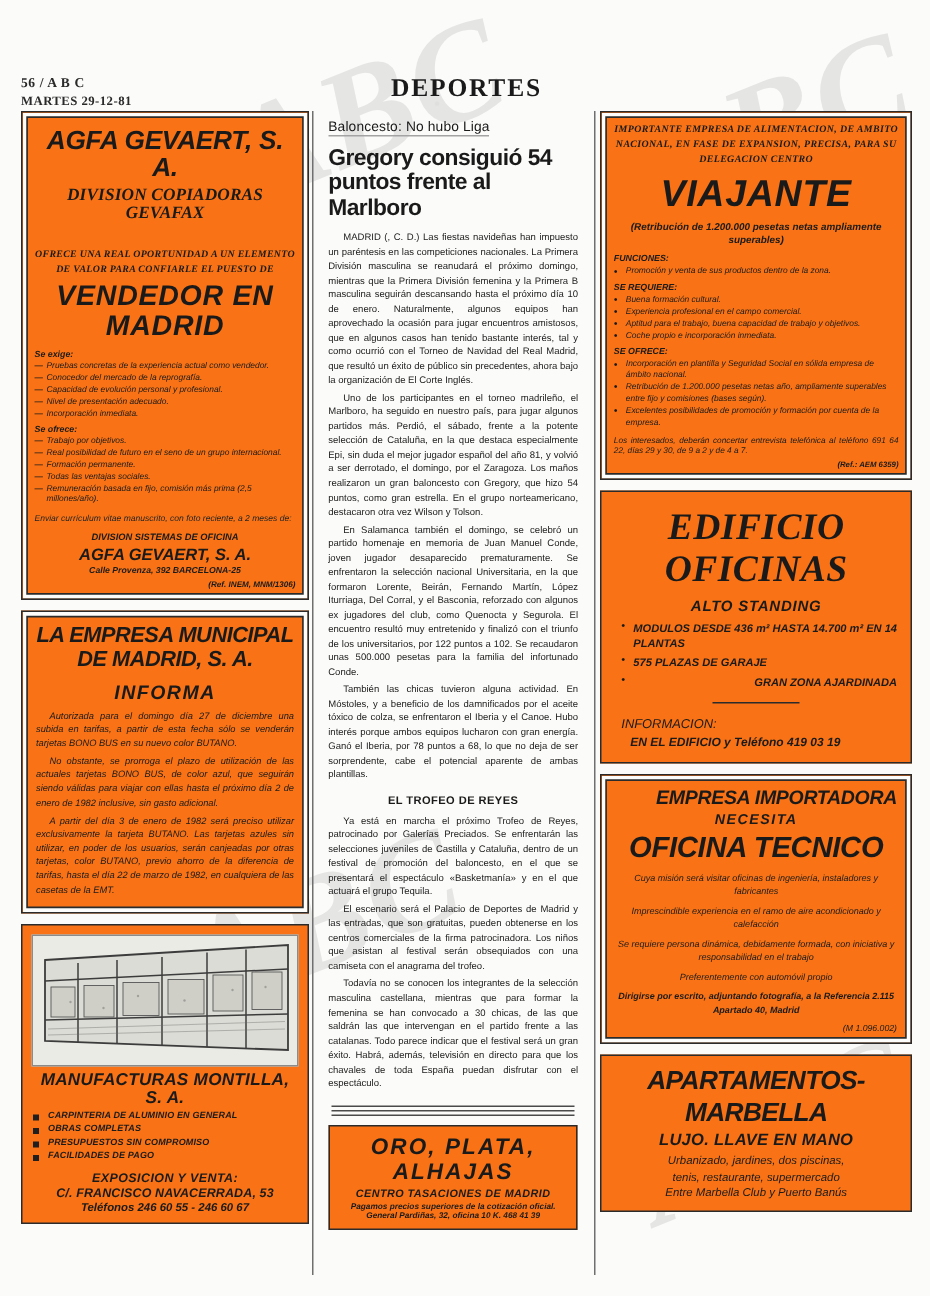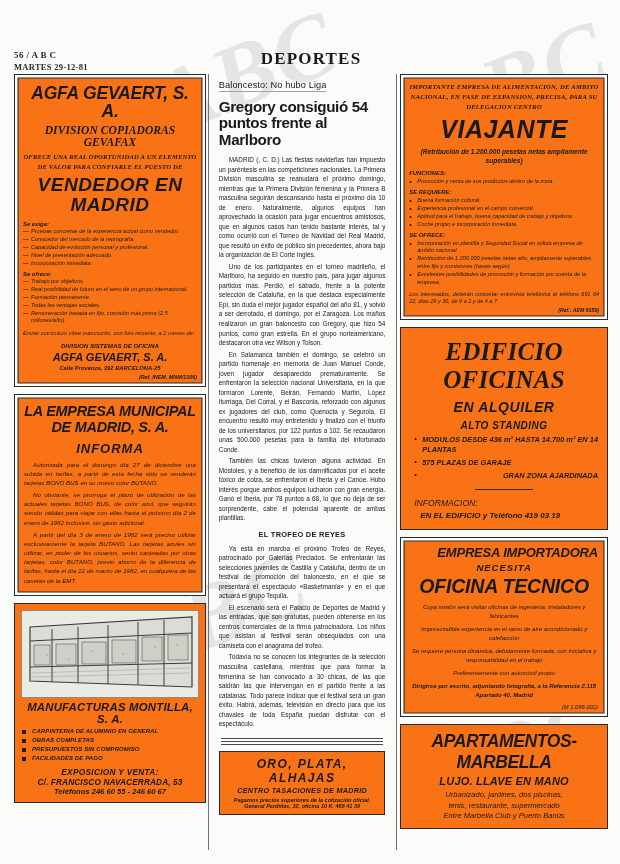--- a/index.html
+++ b/index.html
@@ -200,21 +200,21 @@
     font-size: 17.5px;
     letter-spacing: -0.2px;
     margin: 2px 0 3px;
   }
   .agfa-div {
     font-size: 11.5px;
     letter-spacing: 0.1px;
   }
   .agfa-gevafax {
     font-size: 11.5px;
-    margin-bottom: 3px;
+    margin-bottom: 16px;
   }
   .agfa-offer {
     font-family: "Liberation Serif", serif;
     font-weight: 700;
     font-size: 6.6px;
     text-align: center;
     line-height: 1.45;
     letter-spacing: 0.2px;
     margin-bottom: 4px;
   }
@@ -356,21 +356,21 @@
   .art-rules {
     margin: 9px 2px 6px;
   }
   .art-rules div { height: 1px; background: #4a4a4a; margin-bottom: 2px; }
   .art-rules div:last-child { height: 1.6px; margin-bottom: 0; }
 
   
   .oro-title {
     font-family: "Liberation Sans", sans-serif;
     font-weight: 700;
-    font-size: 12px;
+    font-size: 15px;
     text-align: center;
     letter-spacing: 1.4px;
   }
   .oro-sub {
     font-family: "Liberation Sans", sans-serif;
     font-weight: 700;
     font-size: 7.2px;
     text-align: center;
     letter-spacing: 0.3px;
     margin-top: 1px;
@@ -711,21 +711,20 @@
           <li>Retribución de 1.200.000 pesetas netas año, ampliamente superables entre fijo y comisiones (bases según).</li>
           <li>Excelentes posibilidades de promoción y formación por cuenta de la empresa.</li>
         </ul>
 
         <div class="viaj-note">Los interesados, deberán concertar entrevista telefónica al teléfono 691 64 22, días 29 y 30, de 9 a 2 y de 4 a 7.</div>
         <div class="viaj-ref">(Ref.: AEM 6359)</div>
       </div>
 
       <div class="ad" style="padding:6px 9px 7px;">
         <div class="edif-title">EDIFICIO OFICINAS</div>
-        <div class="edif-alq">EN ALQUILER</div>
         <div class="edif-std">ALTO STANDING</div>
         <ul class="dot" style="margin-left:4px;">
           <li style="font-size:7.4px;font-weight:700;line-height:1.35;">MODULOS DESDE 436 m² HASTA 14.700 m² EN 14 PLANTAS</li>
           <li style="font-size:7.4px;font-weight:700;line-height:1.35;margin-top:3px;">575 PLAZAS DE GARAJE</li>
           <li style="font-size:7.4px;font-weight:700;line-height:1.35;margin-top:3px;text-align:right;">GRAN ZONA AJARDINADA</li>
         </ul>
         <div class="edif-sep"></div>
         <div class="edif-info">INFORMACION:</div>
         <div class="edif-info-2">EN EL EDIFICIO y Teléfono 419 03 19</div>
       </div>

